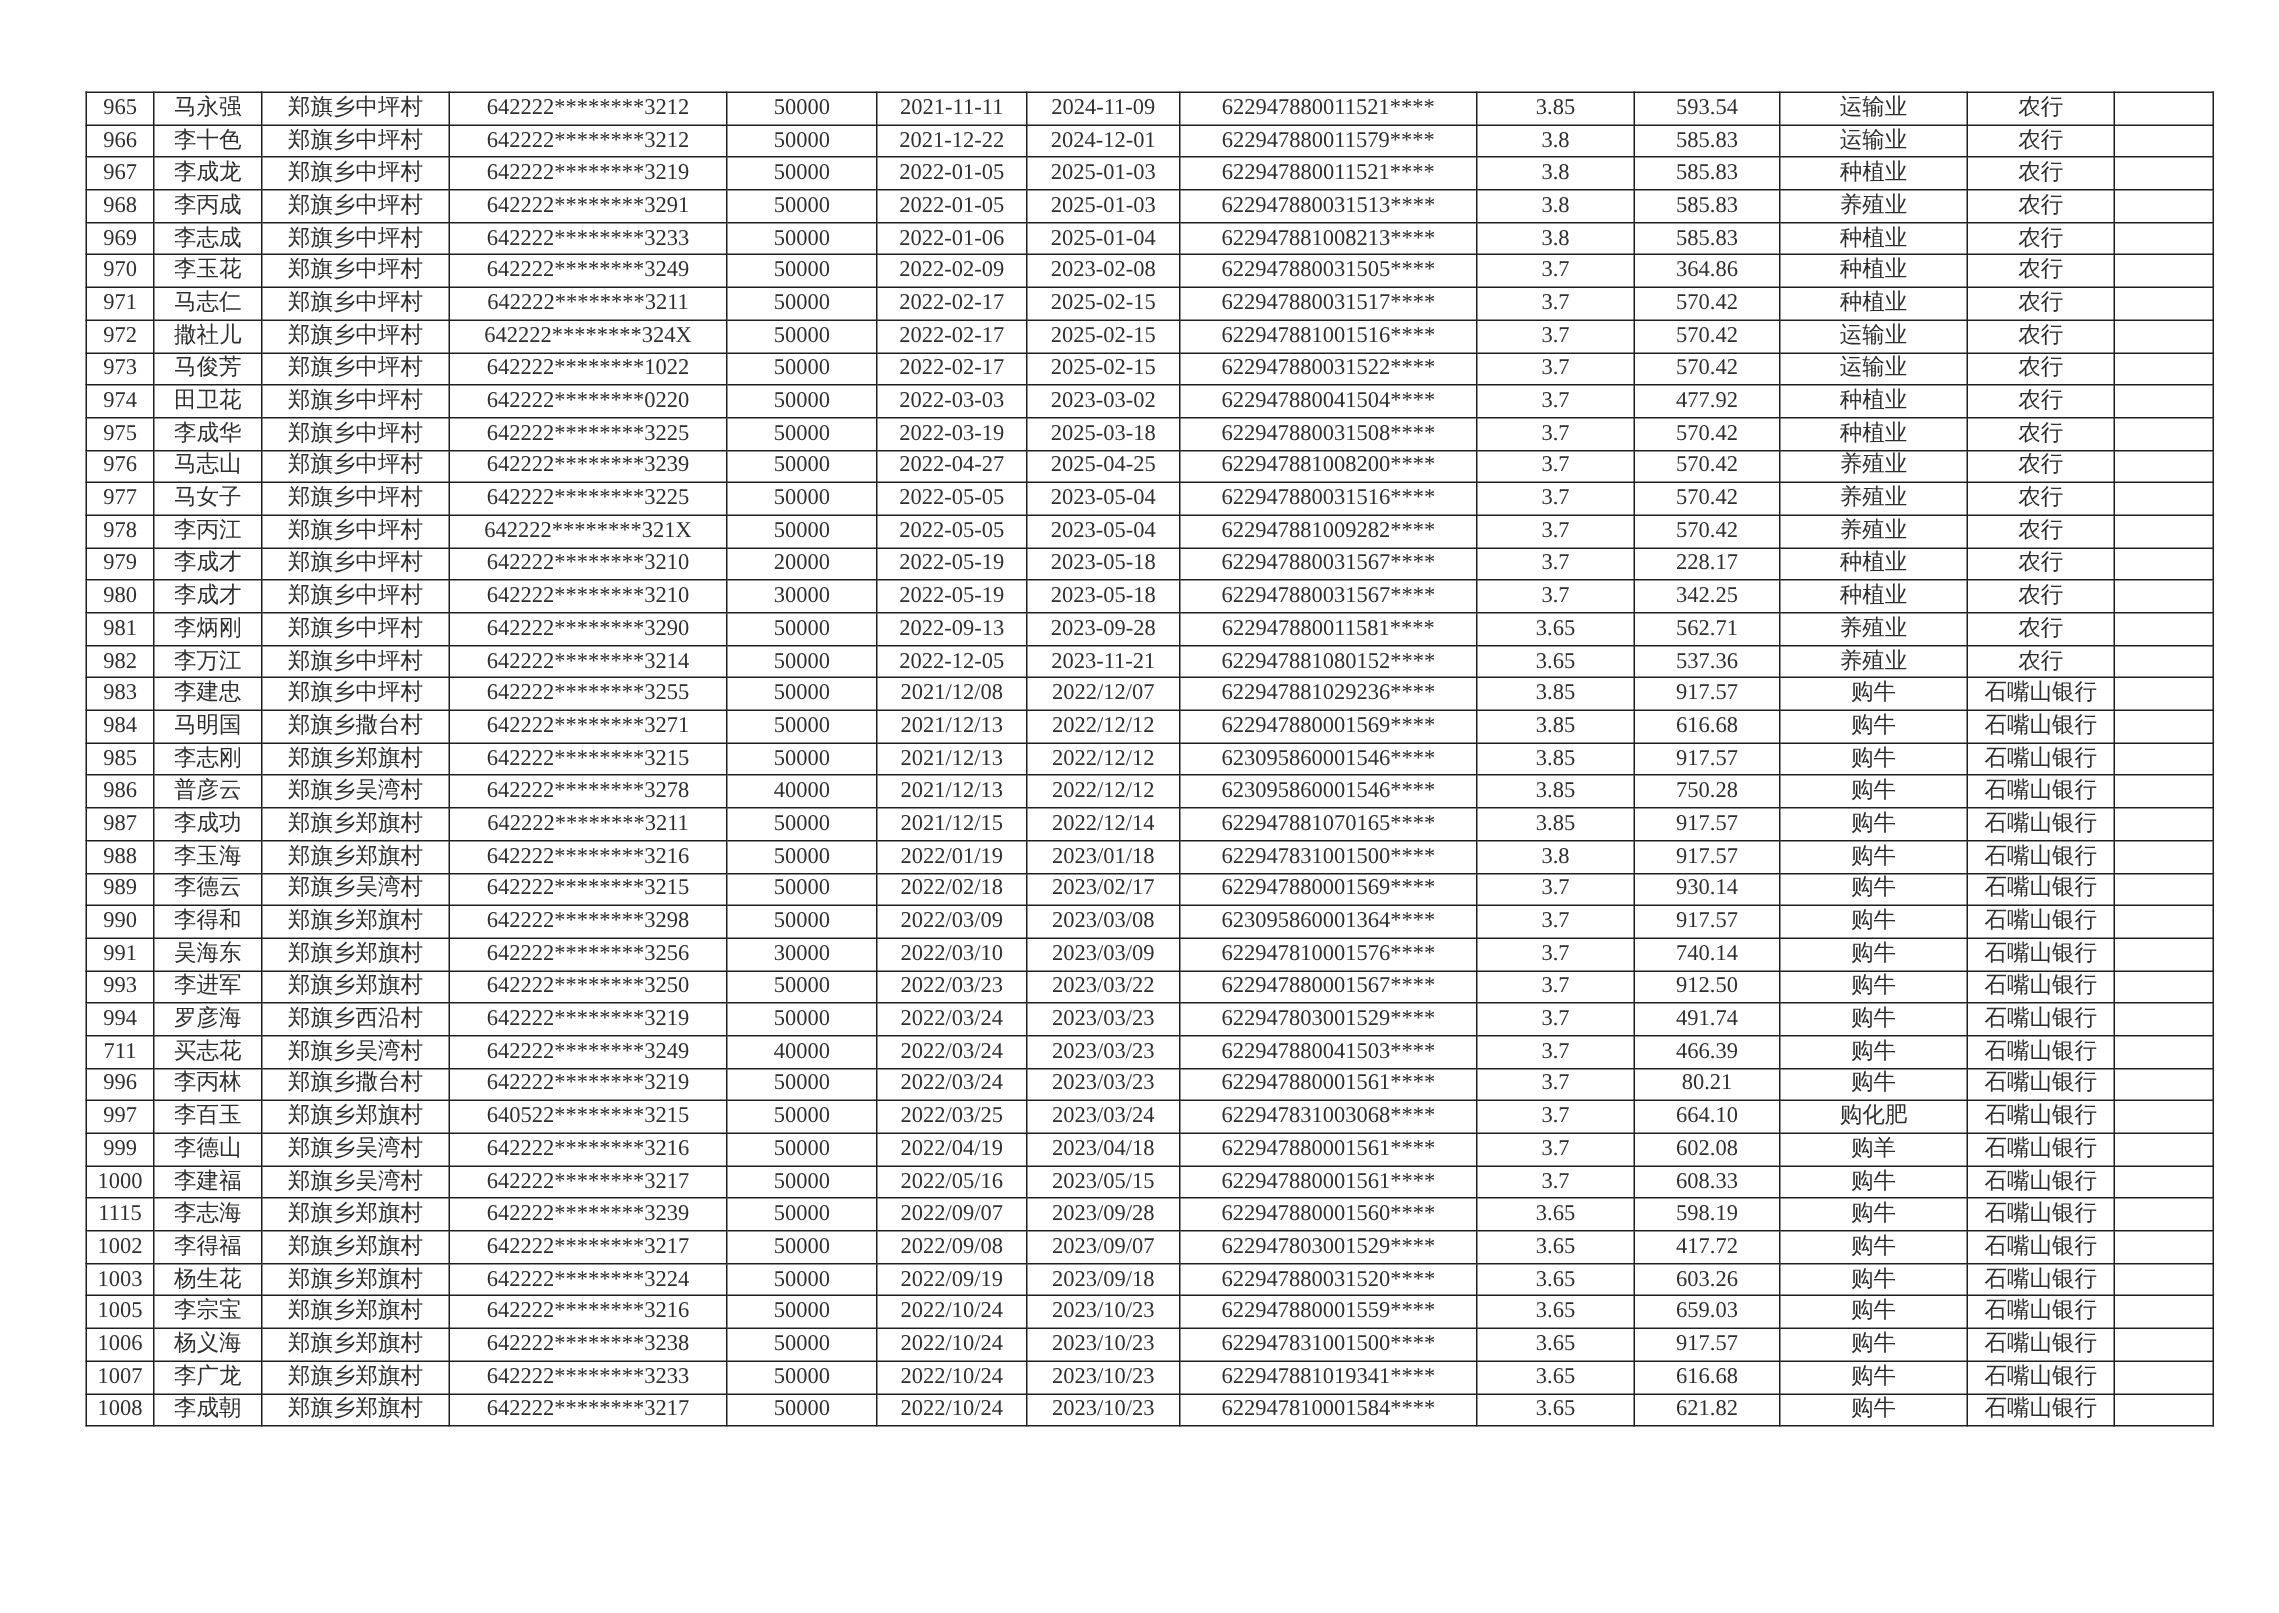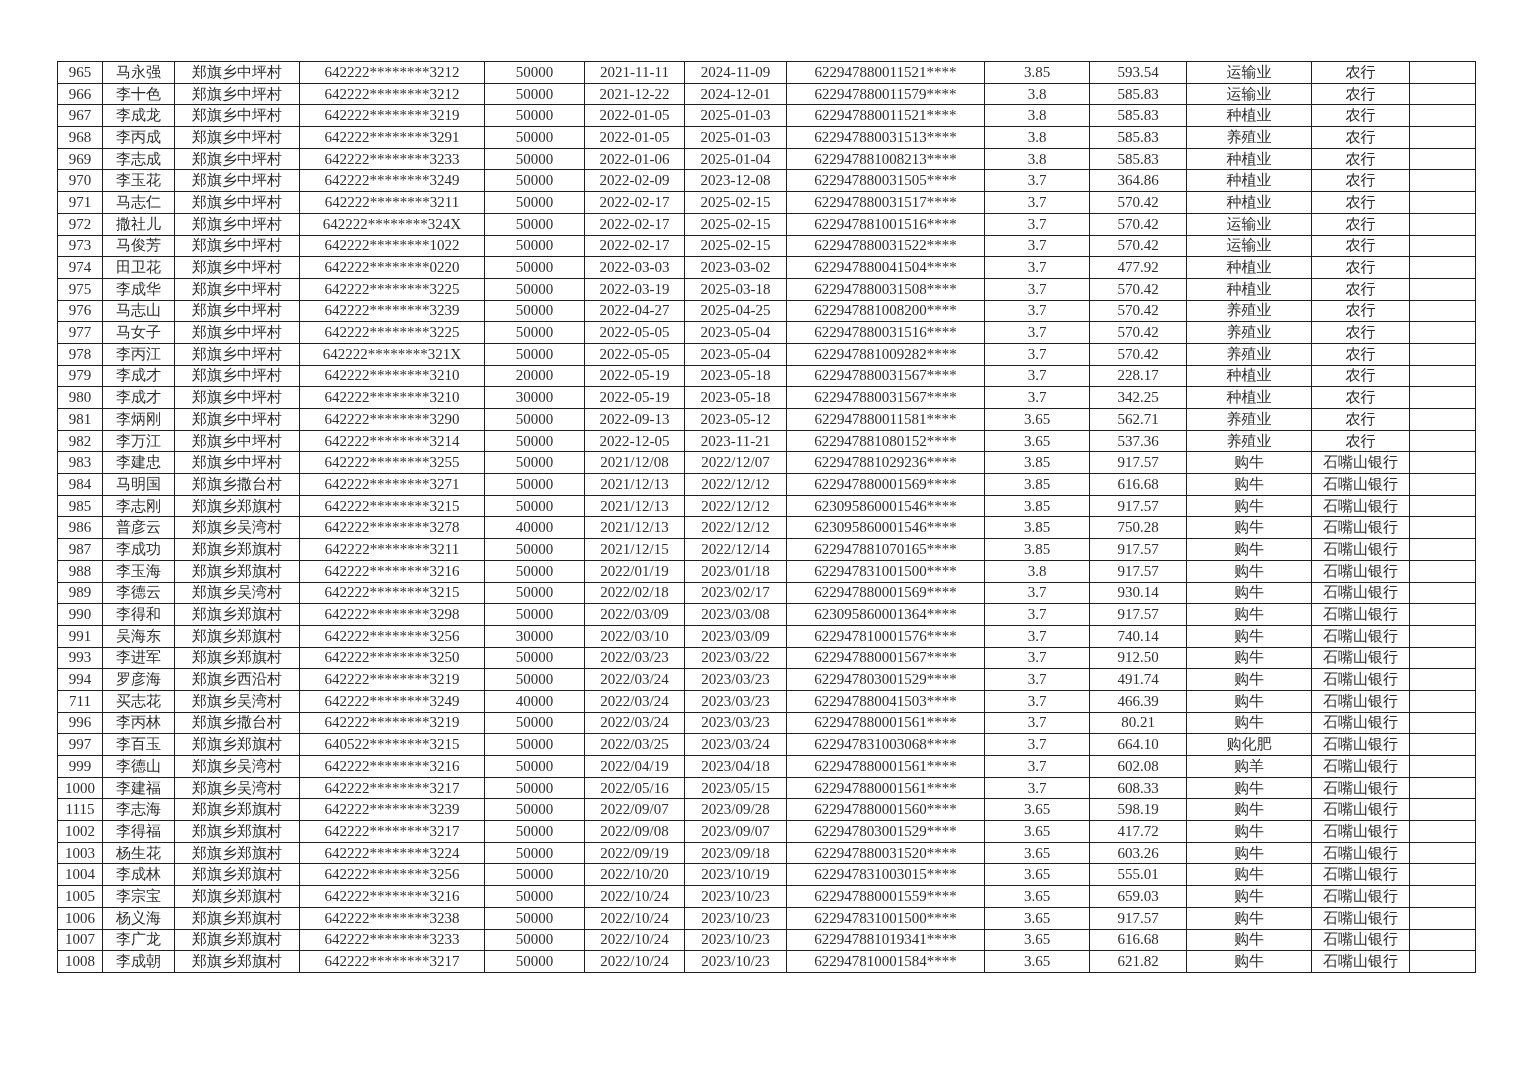--- a/index.html
+++ b/index.html
@@ -147,21 +147,21 @@
           <td>农行</td>
           <td></td>
         </tr>
         <tr>
           <td>970</td>
           <td>李玉花</td>
           <td>郑旗乡中坪村</td>
           <td>642222********3249</td>
           <td>50000</td>
           <td>2022-02-09</td>
-          <td>2023-12-08</td>
+          <td>2023-02-08</td>
           <td>622947880031505****</td>
           <td>3.7</td>
           <td>364.86</td>
           <td>种植业</td>
           <td>农行</td>
           <td></td>
         </tr>
         <tr>
           <td>971</td>
           <td>马志仁</td>
@@ -312,21 +312,21 @@
           <td>农行</td>
           <td></td>
         </tr>
         <tr>
           <td>981</td>
           <td>李炳刚</td>
           <td>郑旗乡中坪村</td>
           <td>642222********3290</td>
           <td>50000</td>
           <td>2022-09-13</td>
-          <td>2023-05-12</td>
+          <td>2023-09-28</td>
           <td>622947880011581****</td>
           <td>3.65</td>
           <td>562.71</td>
           <td>养殖业</td>
           <td>农行</td>
           <td></td>
         </tr>
         <tr>
           <td>982</td>
           <td>李万江</td>
@@ -621,35 +621,20 @@
           <td>2022/09/19</td>
           <td>2023/09/18</td>
           <td>622947880031520****</td>
           <td>3.65</td>
           <td>603.26</td>
           <td>购牛</td>
           <td>石嘴山银行</td>
           <td></td>
         </tr>
         <tr>
-          <td>1004</td>
-          <td>李成林</td>
-          <td>郑旗乡郑旗村</td>
-          <td>642222********3256</td>
-          <td>50000</td>
-          <td>2022/10/20</td>
-          <td>2023/10/19</td>
-          <td>622947831003015****</td>
-          <td>3.65</td>
-          <td>555.01</td>
-          <td>购牛</td>
-          <td>石嘴山银行</td>
-          <td></td>
-        </tr>
-        <tr>
           <td>1005</td>
           <td>李宗宝</td>
           <td>郑旗乡郑旗村</td>
           <td>642222********3216</td>
           <td>50000</td>
           <td>2022/10/24</td>
           <td>2023/10/23</td>
           <td>622947880001559****</td>
           <td>3.65</td>
           <td>659.03</td>

